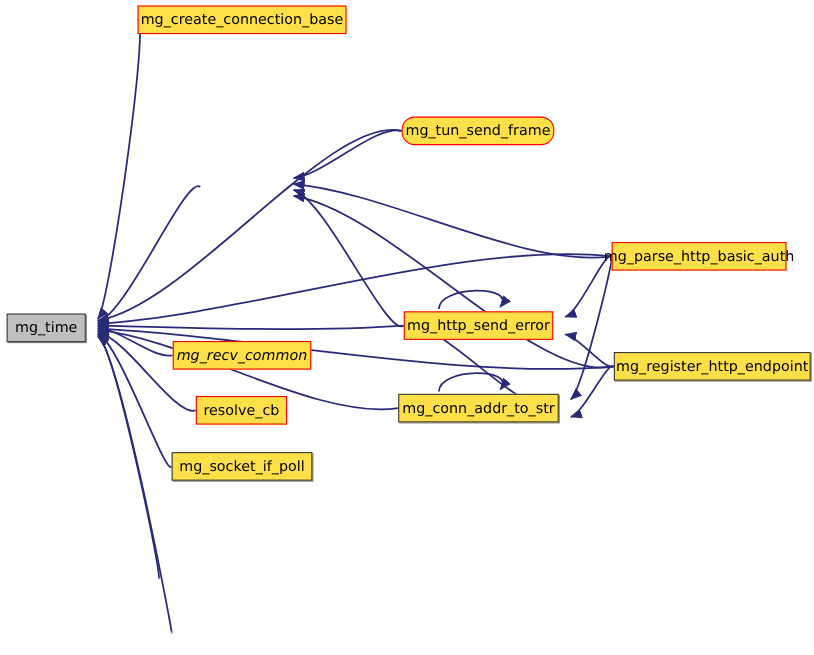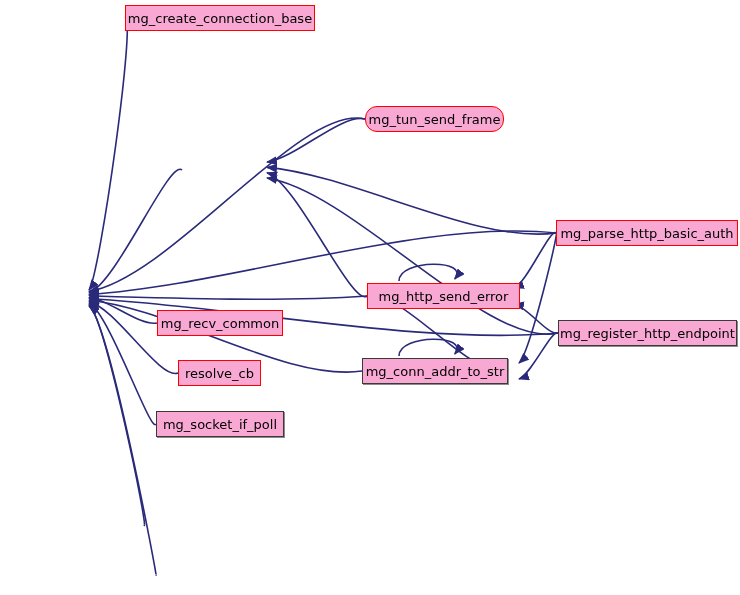--- a/index.html
+++ b/index.html
@@ -26,21 +26,21 @@
   }
   .node {
     position: absolute;
     box-sizing: border-box;
     display: flex;
     align-items: center;
     justify-content: center;
     font-size: 13px;
     line-height: 1;
     white-space: nowrap;
-    background: #f9a8d4;
+    background: #fde047;
     border: 1px solid #ff0000;
     color: #000000;
     z-index: 5;
   }
   .node.center {
     background: #bfbfbf;
     border: 1px solid #404040;
     box-shadow: 1px 1px 0 #808080;
   }
   .node.dark {
@@ -80,33 +80,36 @@
         <path d="M558,333 C548.2339999999999,336.13960000000003 527.2,306.5884 514,304"></path>
         <path d="M558,333 C551.901,328.6666 530.7,375.1714 519,379"></path>
         <path d="M362,371 C287.6580909090909,382.1435090909091 170.9,307.99267272727275 89,300.1818181818182"></path>
         <path d="M399,356 C399,334 471,334 454.8,354"></path>
         <path d="M178,373 C159.8468181818182,380.32118181818186 115.7,307.83245454545454 89,301.6363636363636"></path>
         <path d="M156,424 C150.79954545454547,434.6444545454545 109.1,312.8346363636363 89,303.09090909090907"></path>
         <path d="M144,525 C149.8,535.7145454545455 105.5,318.5854545454546 89,304.54545454545456"></path>
         <path d="M156,575 C157.96,580.86 109.1,320.04 89,306"></path>
       </g>
   </svg>
+<div class="node center" style="left: 6px; top: 285px; width: 72px; height: 26px;">
+      <span class="lbl">mg_time</span>
+    </div>
     <div class="node" style="left: 125px; top: 5px; width: 190px; height: 26px;">
       <span class="lbl">mg_create_connection_base</span>
     </div>
     <div class="node" style="left: 365px; top: 106px; width: 139px; height: 26px; border-radius: 12px;">
       <span class="lbl">mg_tun_send_frame</span>
     </div>
-    <div class="node" style="left: 556px; top: 220px; width: 182px; height: 26px;">
+    <div class="node" style="left: 556px; top: 220px; width: 159px; height: 26px;">
       <span class="lbl">mg_parse_http_basic_auth</span>
     </div>
-    <div class="node" style="left: 367px; top: 283px; width: 153px; height: 26px;">
+    <div class="node" style="left: 367px; top: 283px; width: 136px; height: 26px;">
       <span class="lbl">mg_http_send_error</span>
     </div>
-    <div class="node" style="left: 157px; top: 310px; width: 126px; height: 26px;">
+    <div class="node" style="left: 157px; top: 310px; width: 126px; height: 26px; font-style: italic;">
       <span class="lbl">mg_recv_common</span>
     </div>
     <div class="node dark" style="left: 558px; top: 320px; width: 179px; height: 26px;">
       <span class="lbl">mg_register_http_endpoint</span>
     </div>
     <div class="node" style="left: 178px; top: 360px; width: 83px; height: 26px;">
       <span class="lbl">resolve_cb</span>
     </div>
     <div class="node dark" style="left: 362px; top: 358px; width: 146px; height: 26px;">
       <span class="lbl">mg_conn_addr_to_str</span>

